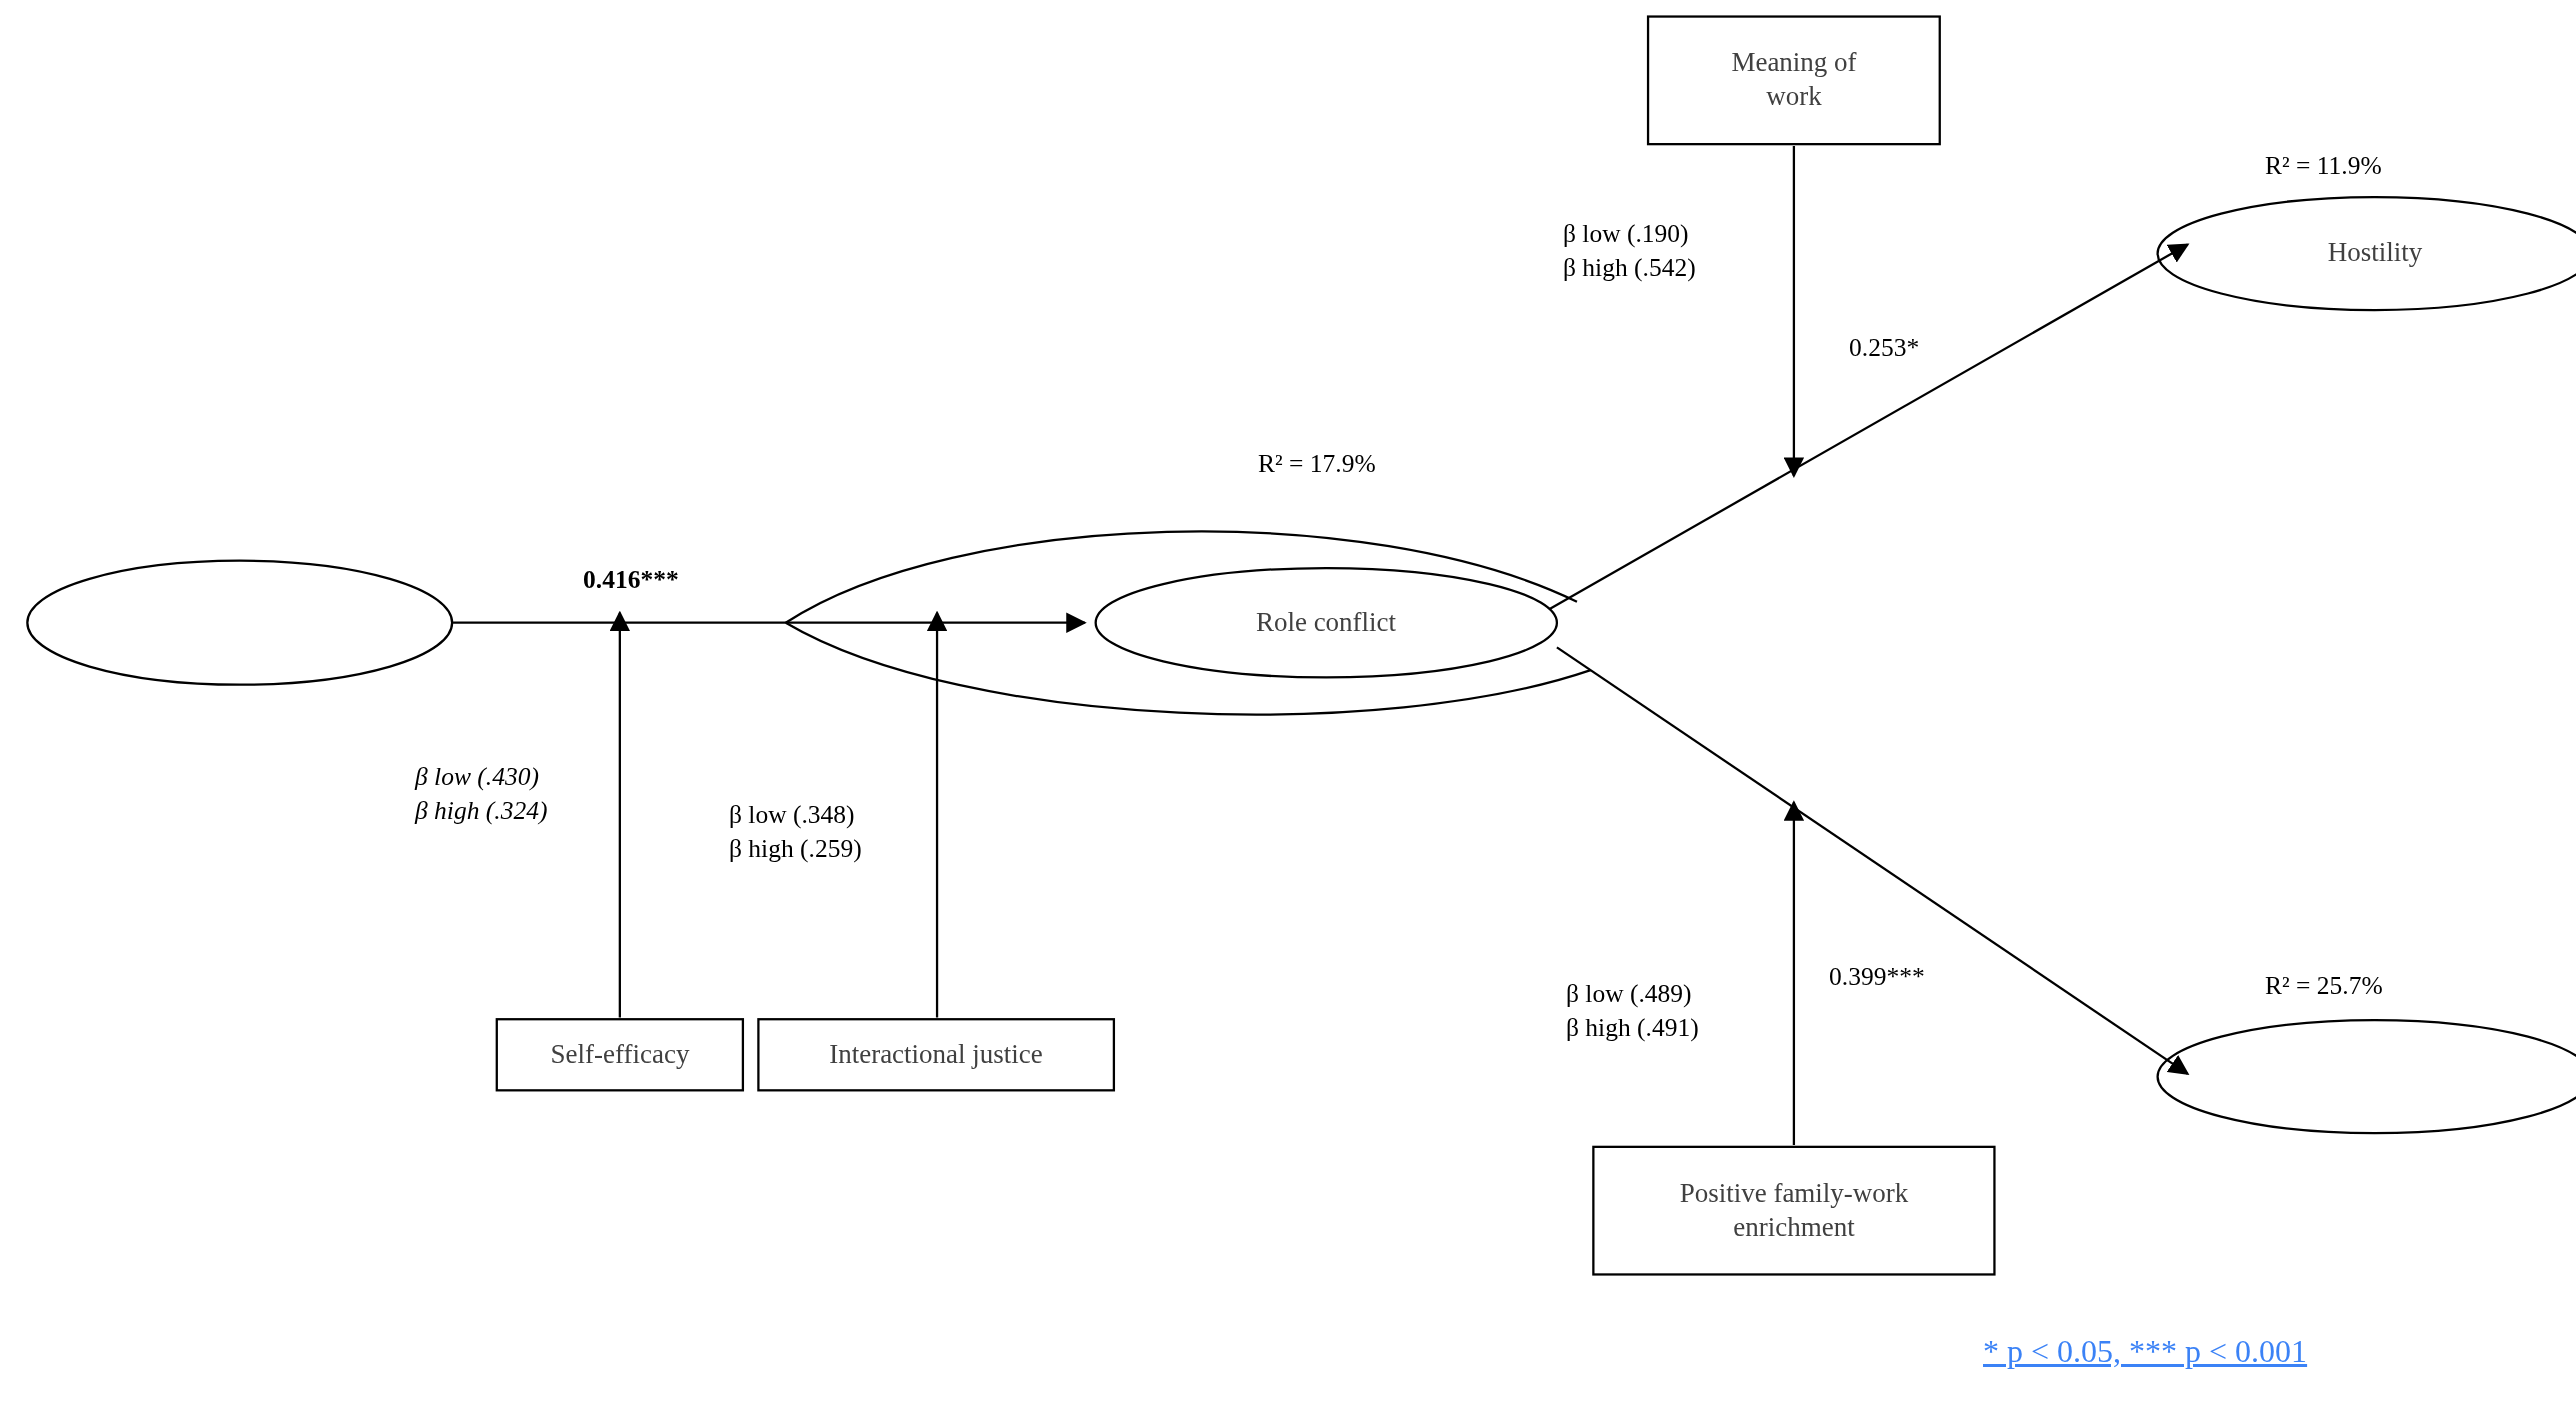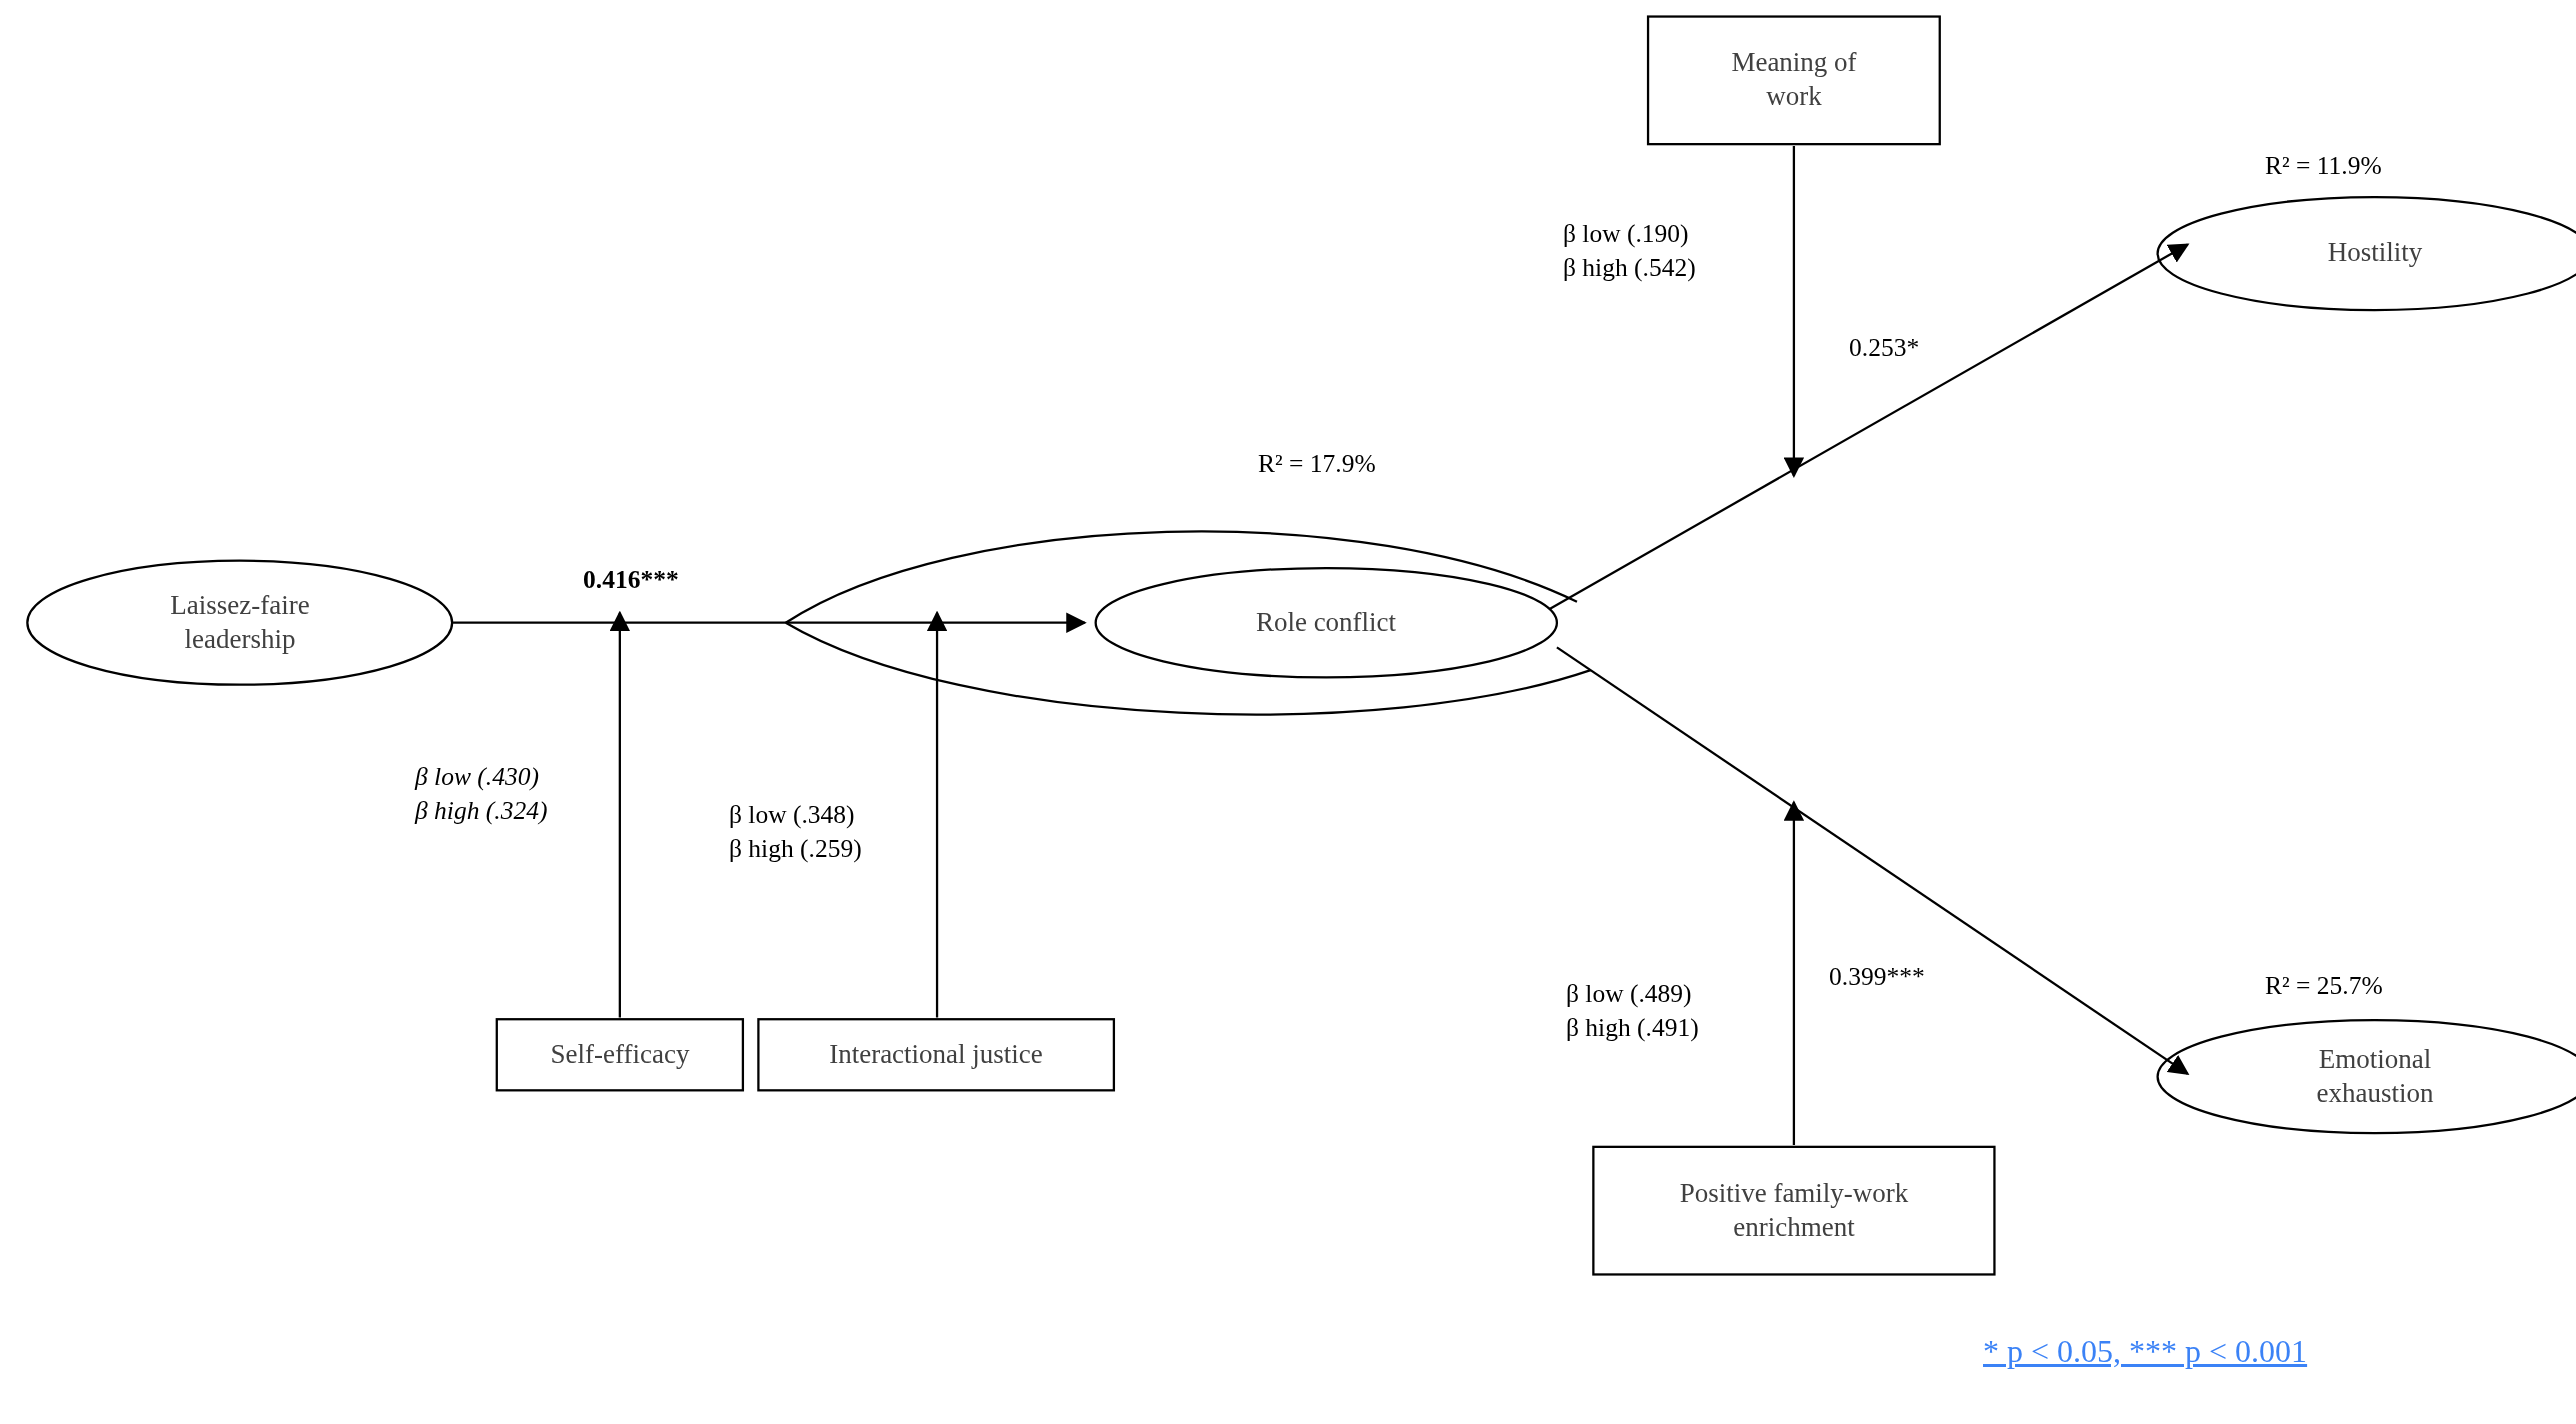--- a/index.html
+++ b/index.html
@@ -95,29 +95,25 @@
 
     <line x1="1968" y1="160" x2="1968" y2="522" stroke="#000" stroke-width="2.5" marker-end="url(#arrow)"></line>
 
     <line x1="680" y1="1116" x2="680" y2="672" stroke="#000" stroke-width="2.5" marker-end="url(#arrow)"></line>
 
     <line x1="1028" y1="1116" x2="1028" y2="672" stroke="#000" stroke-width="2.5" marker-end="url(#arrow)"></line>
 
     <line x1="1968" y1="1256" x2="1968" y2="880" stroke="#000" stroke-width="2.5" marker-end="url(#arrow)"></line>
   </svg>
 
-  <div class="node-label center-block" style="left:240px; top:623px; width:383px;">Laissez-faire
-leadership</div>
 
   <div class="node-label center-block" style="left:1326px; top:623px; width:401px;">Role conflict</div>
 
   <div class="node-label center-block" style="left:2375px; top:253px; width:383px;">Hostility</div>
 
-  <div class="node-label center-block" style="left:2375px; top:1077px; width:383px;">Emotional
-exhaustion</div>
 
   <div class="node-label center-block" style="left:1794px; top:80px; width:283px;">Meaning  of
 work</div>
 
   <div class="node-label center-block" style="left:620px; top:1055px; width:237px;">Self-efficacy</div>
 
   <div class="node-label center-block" style="left:936px; top:1055px; width:346px;">Interactional justice</div>
 
   <div class="node-label center-block" style="left:1794px; top:1211px; width:392px;">Positive family-work
 enrichment</div>

